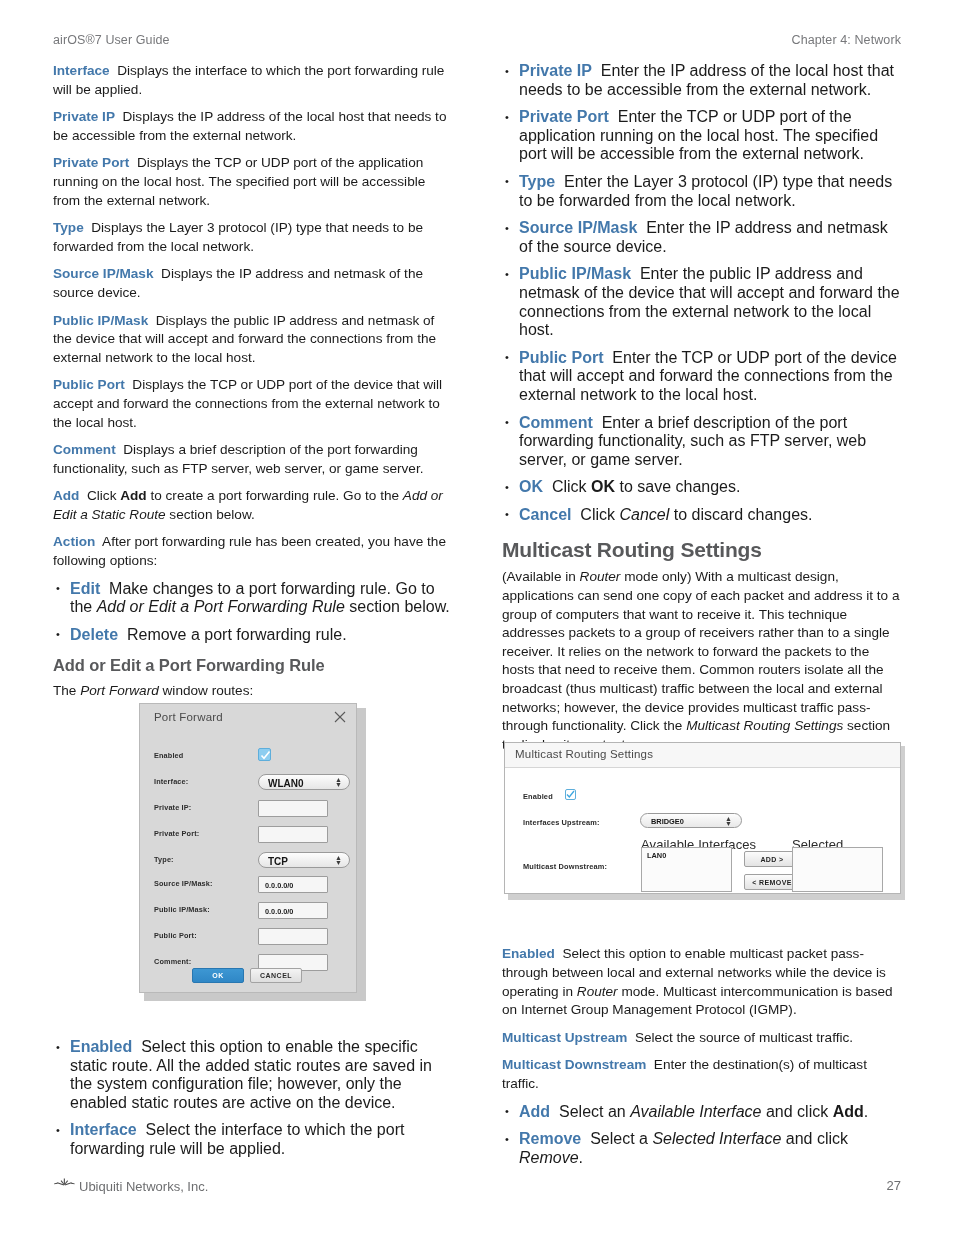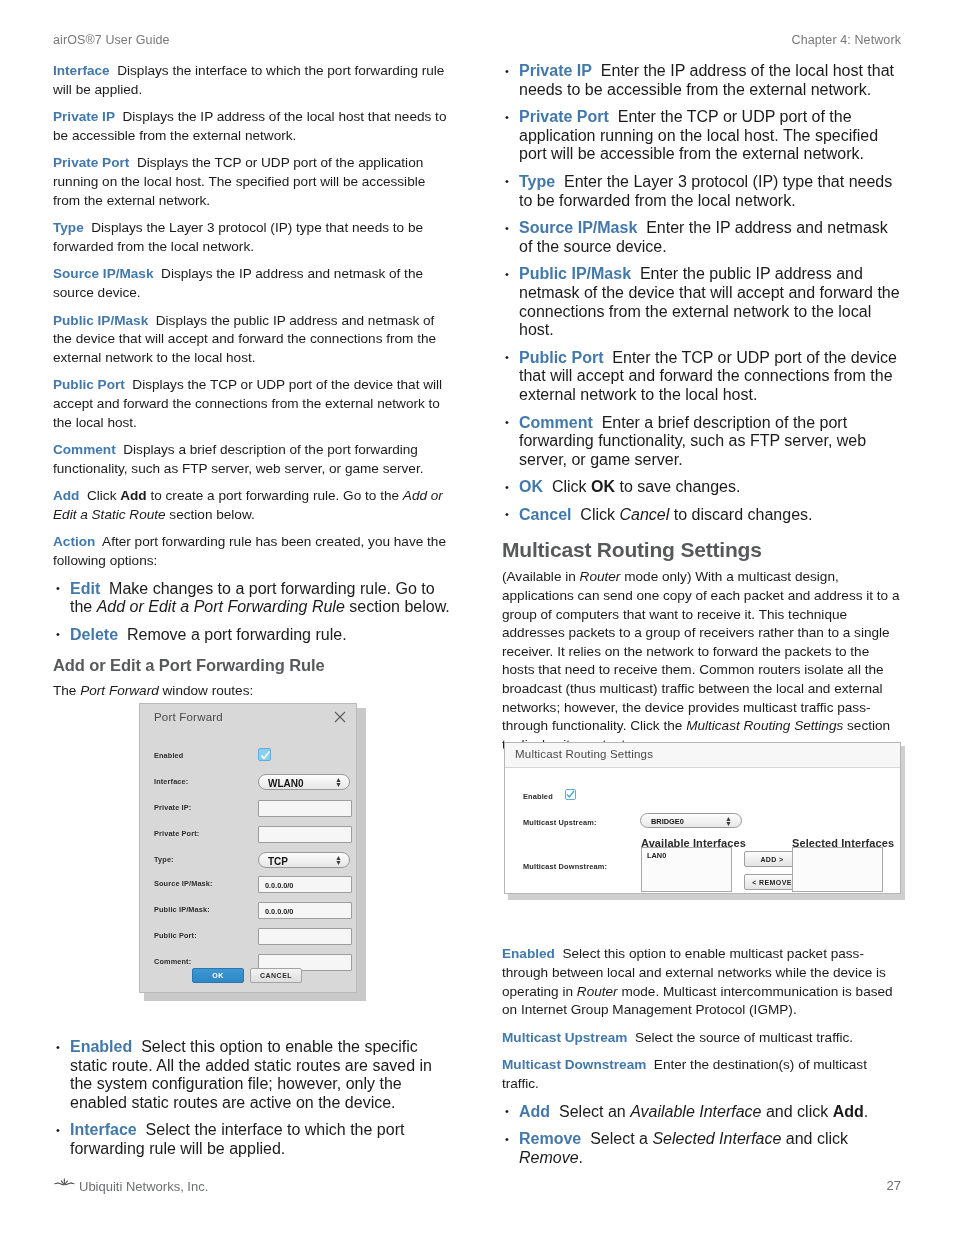--- a/index.html
+++ b/index.html
@@ -158,21 +158,21 @@
     font-size: 7.3px;
     font-weight: bold;
     color: #2d2d2d;
     letter-spacing: 0.15px;
     white-space: nowrap;
   }
   .pf-field {
     position: absolute;
     left: 118px;
     top: 0;
-    width: 94px;
+    width: 70px;
     height: 17px;
     background: #f6f6f6;
     border: 1px solid #9d9d9d;
     box-sizing: border-box;
     border-radius: 1px;
   }
   .pf-field .val {
     position: absolute;
     left: 6px;
     top: 3.5px;
@@ -335,22 +335,22 @@
     position: absolute;
     right: 9px;
     top: 1.5px;
     font-size: 7px;
     line-height: 5px;
     color: #3a3a3a;
     text-align: center;
   }
   .mc-listhdr {
     position: absolute;
-    font-size: 11px;
-    font-weight: bold;
+    font-size: 13px;
+    font-weight: normal;
     color: #2b2b2b;
     letter-spacing: 0.1px;
   }
   .mc-list {
     position: absolute;
     width: 91px;
     height: 45px;
     background: #fbfbfb;
     border: 1px solid #a8a8a8;
     box-sizing: border-box;
@@ -665,21 +665,21 @@
         <span class="t">Multicast Routing Settings</span>
       </div>
 
       <span class="mc-label" style="left:18px; top:49px;">Enabled</span>
       <span class="mc-check" style="left:60px; top:46px;">
         <svg width="9" height="9" viewBox="0 0 9 9">
           <polyline points="1,4.5 3.3,7 8,1" fill="none" stroke="#3ea7e0" stroke-width="1.3"></polyline>
         </svg>
       </span>
 
-      <span class="mc-label" style="left:18px; top:75px;">Multicast Upstream:</span>
+      <span class="mc-label" style="left:18px; top:75px;">Interfaces Upstream:</span>
       <span class="mc-select" style="left:135px; top:70px;">
         <span class="val">BRIDGE0</span>
         <span class="arrows">▲<br>▼</span>
       </span>
 
       <span class="mc-label" style="left:18px; top:119px;">Multicast Downstream:</span>
 
       <span class="mc-listhdr" style="left:136px; top:94px;">Available Interfaces</span>
       <span class="mc-list" style="left:136px; top:104px;">
         <span class="item">LAN0</span>

